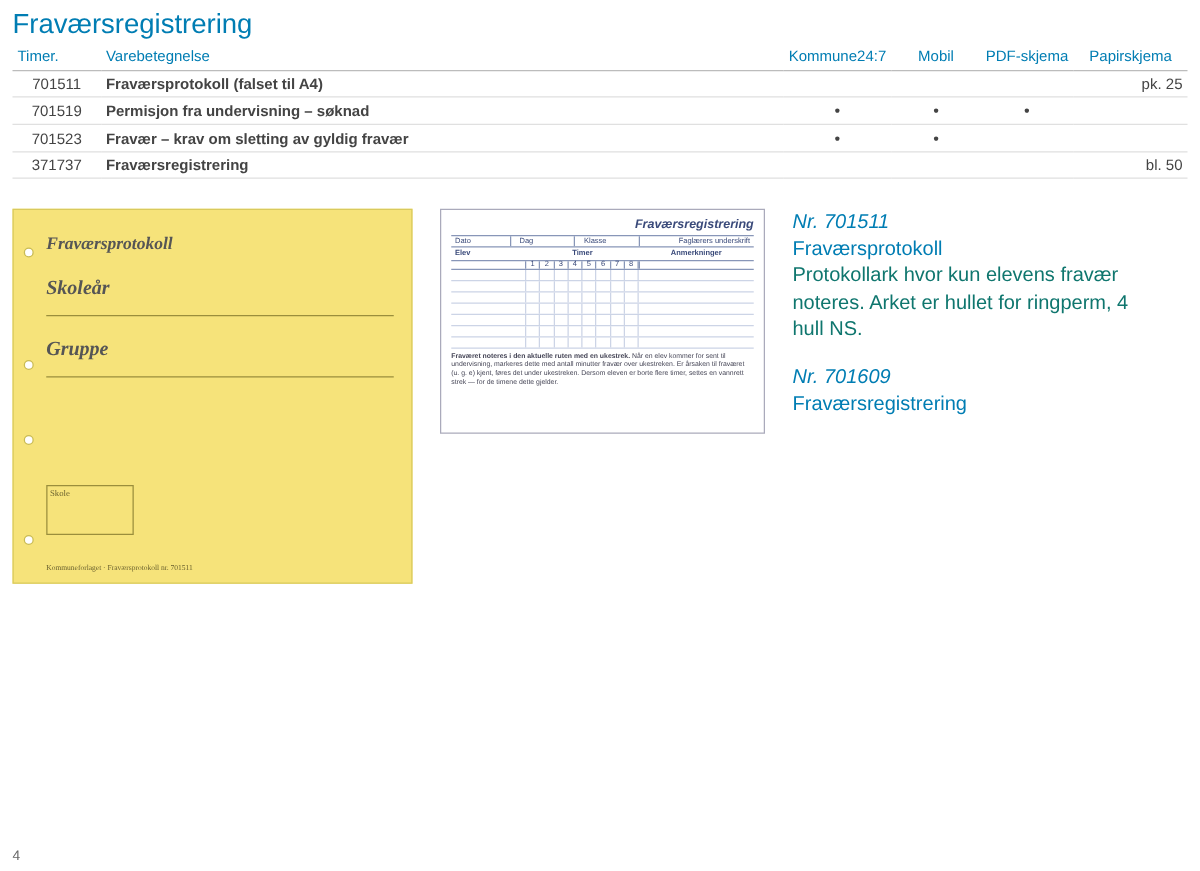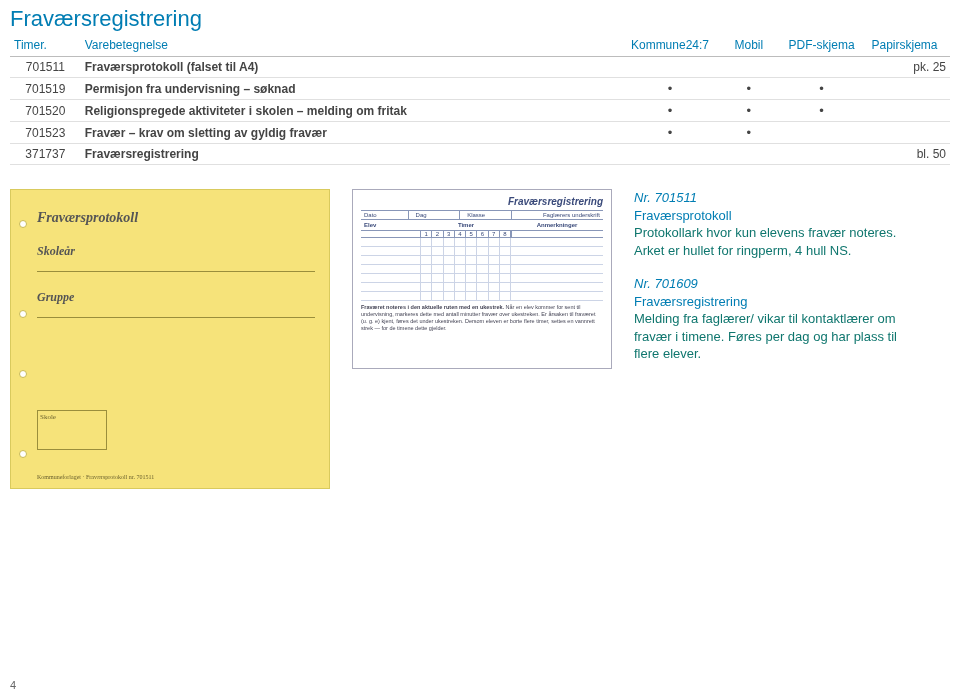--- a/index.html
+++ b/index.html
@@ -64,21 +64,21 @@
   }
   .yellow-sheet .title {
     font-weight: bold;
     font-style: italic;
     font-size: 14px;
     margin-bottom: 18px;
   }
   .yellow-sheet .lbl {
     font-weight: bold;
     font-style: italic;
-    font-size: 12px;
+    font-size: 16px;
     margin-top: 18px;
   }
   .yellow-sheet .line {
     border-bottom: 1px solid #9a8e3c;
     margin-top: 12px;
     height: 1px;
   }
   .yellow-sheet .box {
     position: absolute;
     left: 26px;
@@ -170,21 +170,21 @@
     font-size: 5.5px;
     line-height: 1.25;
     margin-top: 3px;
     color:#445;
   }
   .white-sheet .note b{ font-weight:bold;}
 
   .right-text {
     width: 280px;
     color: #007db3;
-    font-size: 13px;
+    font-size: 16px;
     line-height: 1.35;
   }
   .right-text .para { margin-bottom: 16px; }
   .right-text .it { font-style: italic; }
   .right-text .bw { color: #0f766e; }
 
   .pgnum {
     position: absolute;
     left: 10px;
     bottom: 6px;
@@ -219,28 +219,20 @@
     </tr>
     <tr>
       <td class="col-nr">701519</td>
       <td class="col-desc">Permisjon fra undervisning – søknad</td>
       <td class="col-k dot">•</td>
       <td class="col-m dot">•</td>
       <td class="col-p dot">•</td>
       <td class="col-pp"></td>
     </tr>
     <tr>
-      <td class="col-nr">701520</td>
-      <td class="col-desc">Religionspregede aktiviteter i skolen – melding om fritak</td>
-      <td class="col-k dot">•</td>
-      <td class="col-m dot">•</td>
-      <td class="col-p dot">•</td>
-      <td class="col-pp"></td>
-    </tr>
-    <tr>
       <td class="col-nr">701523</td>
       <td class="col-desc">Fravær – krav om sletting av gyldig fravær</td>
       <td class="col-k dot">•</td>
       <td class="col-m dot">•</td>
       <td class="col-p dot"></td>
       <td class="col-pp"></td>
     </tr>
     <tr>
       <td class="col-nr">371737</td>
       <td class="col-desc">Fraværsregistrering</td>
@@ -401,19 +393,18 @@
 
   <div class="right-text">
     <div class="para">
       <span class="it">Nr. 701511</span><br>
       <span>Fraværsprotokoll</span><br>
       <span class="bw">Protokollark hvor kun elevens fravær noteres. Arket er hullet for ringperm, 4 hull NS.</span>
     </div>
     <div class="para">
       <span class="it">Nr. 701609</span><br>
       <span>Fraværsregistrering</span><br>
-      <span class="bw">Melding fra faglærer/ vikar til kontaktlærer om fravær i timene. Føres per dag og har plass til flere elever.</span>
     </div>
   </div>
 
 </div>
 
 <div class="pgnum">4</div>
 
 </body></html>

